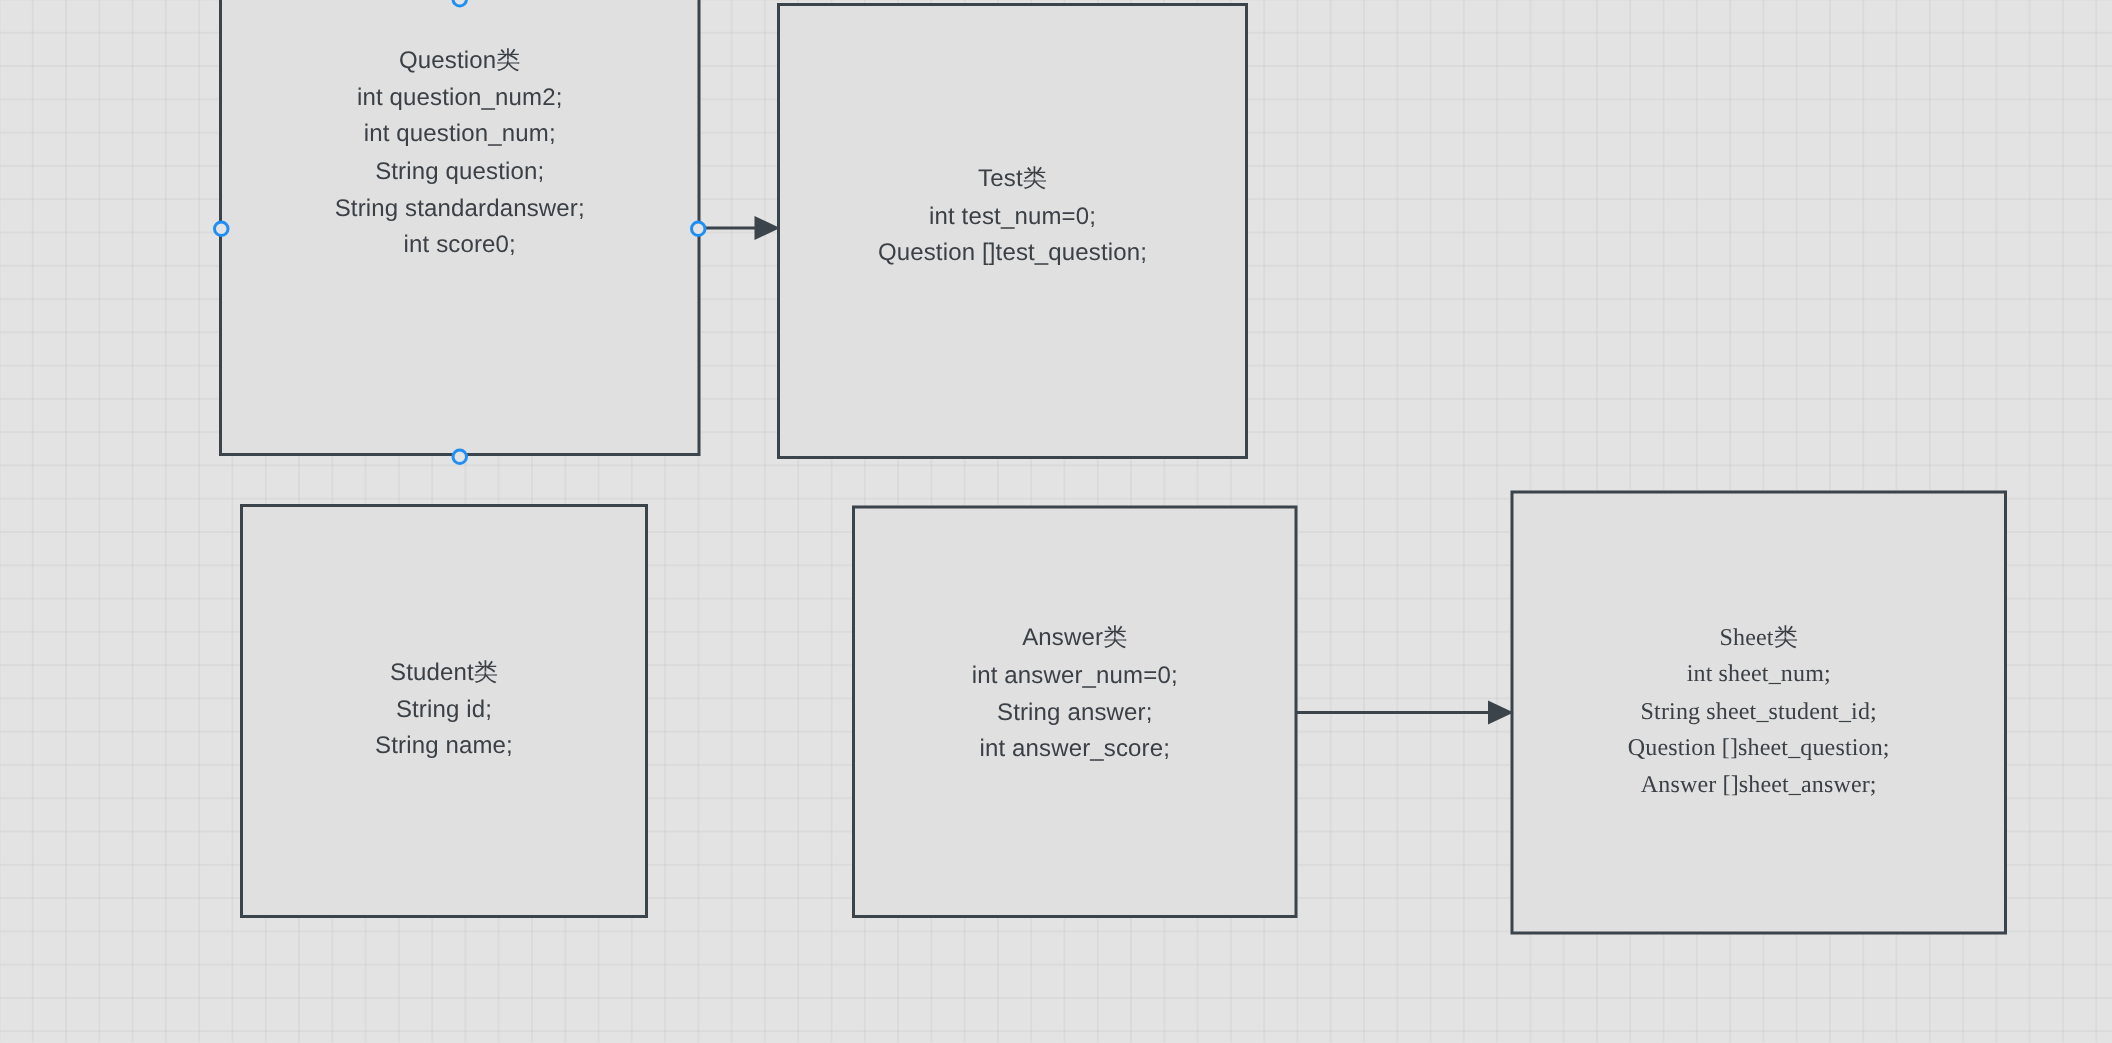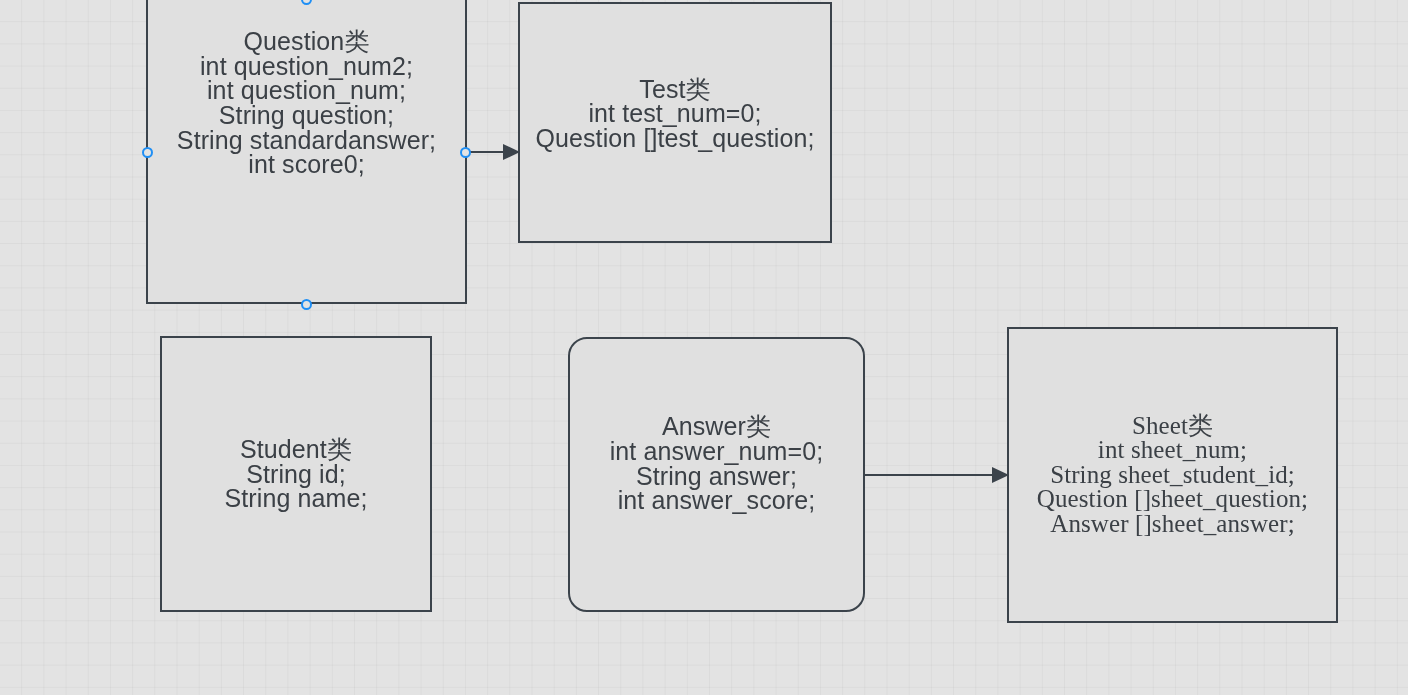--- a/index.html
+++ b/index.html
@@ -31,36 +31,36 @@
     background: #e0e0e0;
     border: 2px solid #3b434b;
     display: flex;
     align-items: center;
     justify-content: center;
     text-align: center;
   }
 
   .class-text {
     color: #3b4046;
-    font-size: 25px;
+    font-size: 16px;
     line-height: 24.6px;
     white-space: pre-line;
     letter-spacing: 0.1px;
   }
 
   #box-question { left: 146px;  top: -4px;  width: 321px; height: 308px; }
   #box-question .class-text { transform: translateY(-47px); }
 
-  #box-test     { left: 518px;  top: 2px;   width: 314px; height: 241px; }
+  #box-test     { left: 518px;  top: 2px;   width: 314px; height: 304px; }
   #box-test .class-text { transform: translateY(-9px); }
 
   #box-student  { left: 160px;  top: 336px; width: 272px; height: 276px; }
   #box-student .class-text { transform: translateY(0px); }
 
-  #box-answer   { left: 568px;  top: 337px; width: 297px; height: 275px; border-radius: 19px; }
+  #box-answer   { left: 568px;  top: 337px; width: 297px; height: 275px; }
   #box-answer .class-text { transform: translateY(-11px); }
 
   #box-sheet    { left: 1007px; top: 327px; width: 331px; height: 296px; font-family: Liberation Serif, serif; }
   #box-sheet .class-text { transform: translateY(0px); }
 
   
   .connector {
     position: absolute;
     pointer-events: none;
   }

